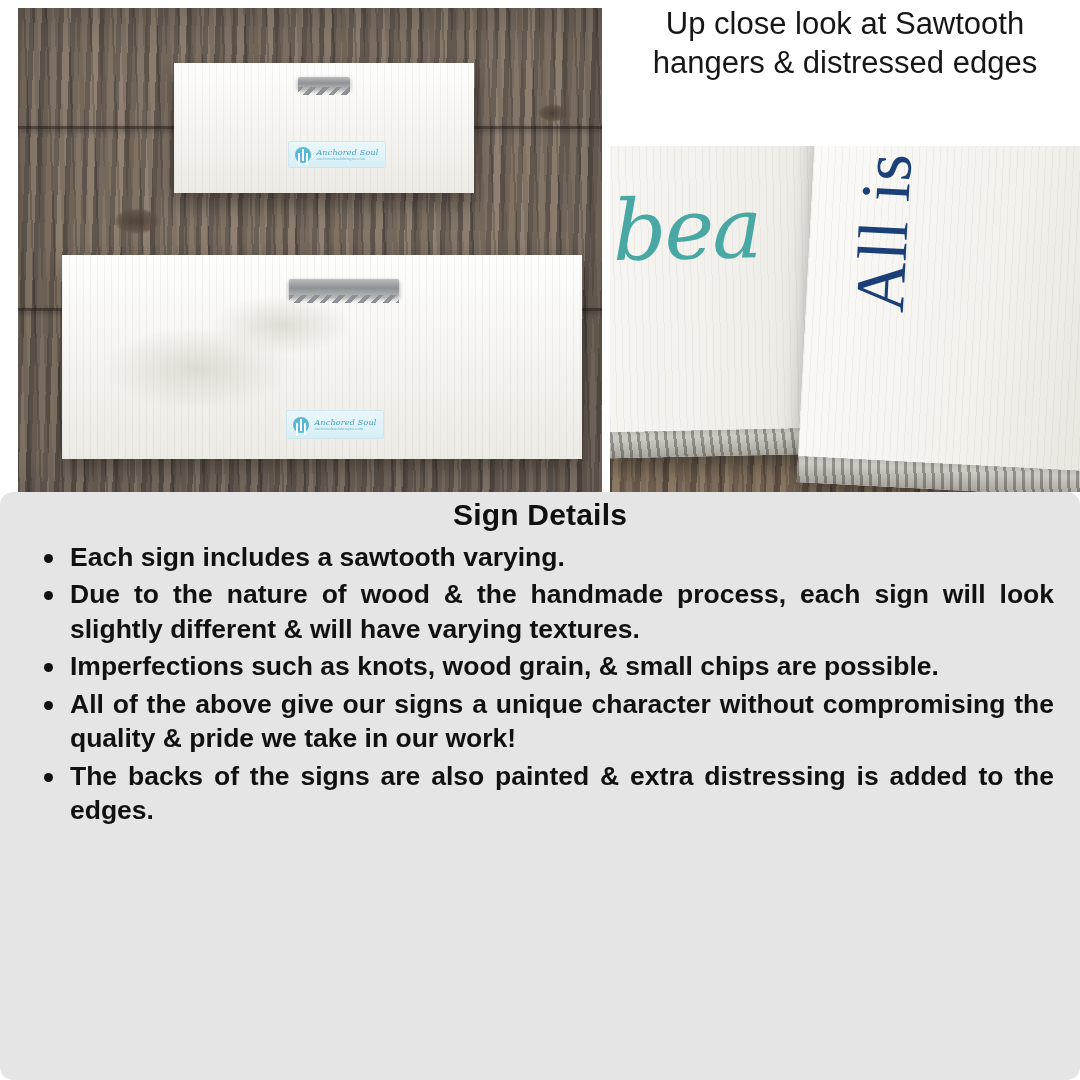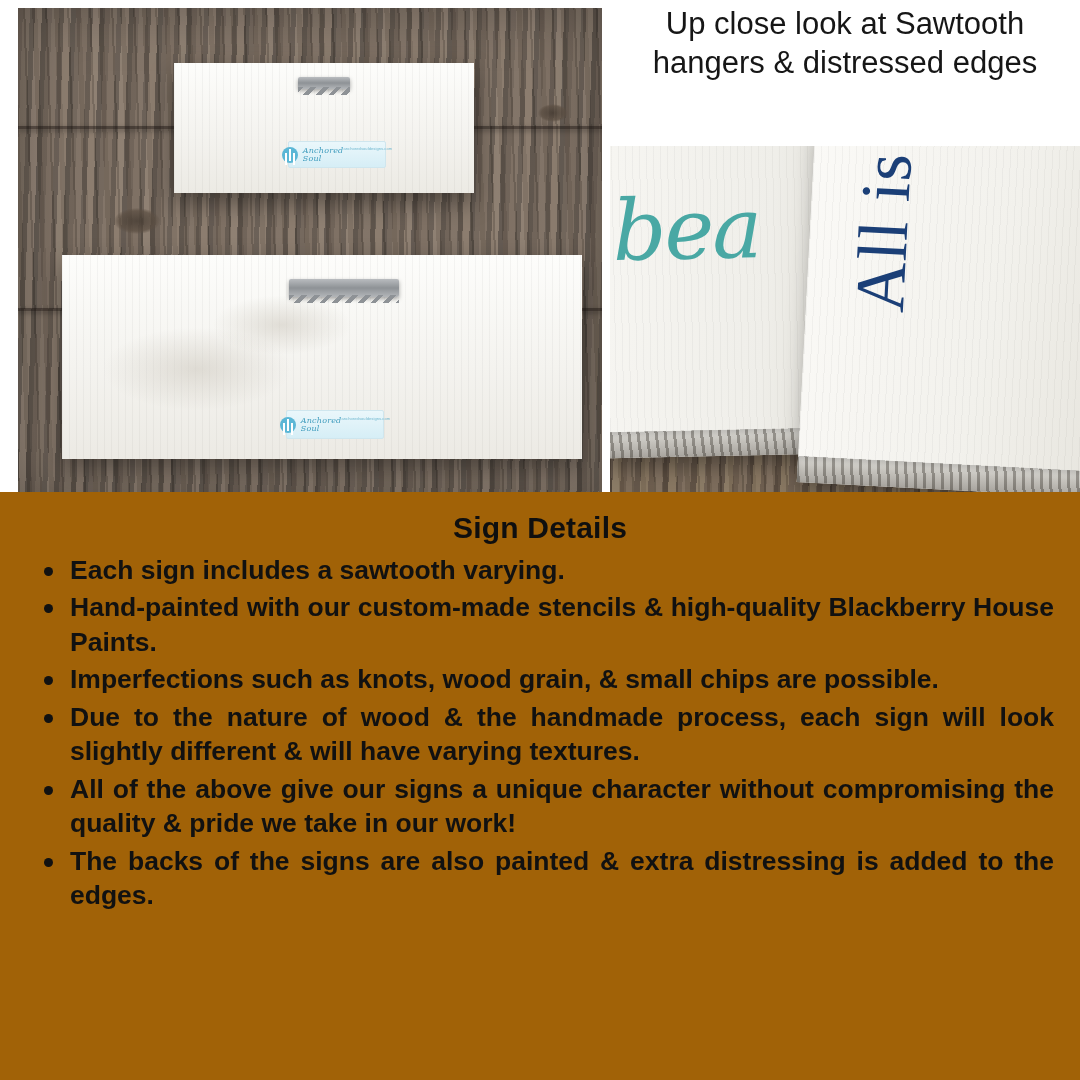--- a/index.html
+++ b/index.html
@@ -132,21 +132,21 @@
     position: relative;
   }
   .brand-mark::after {
     content: "";
     position: absolute;
     left: 7px; top: 2px;
     width: 2px; height: 12px;
     background: #fff;
     box-shadow: -4px 4px 0 0 #fff, 4px 4px 0 0 #fff;
   }
-  .brand-text { display: flex; flex-direction: row; line-height: 1; }
+  .brand-text { display: flex; flex-direction: column; line-height: 1; }
   .brand-name {
     font-family: "DejaVu Serif", serif;
     font-size: 8px;
     color: #3f9cbd;
     font-style: italic;
     letter-spacing: 0.2px;
   }
   .brand-url {
     font-size: 4px;
     color: #6fb7cf;
@@ -247,23 +247,24 @@
     letter-spacing: 1px;
   }
 
   
   .details {
     position: absolute;
     left: 0;
     top: 492px;
     width: 1080px;
     height: 588px;
-    background: #a16207;
-    padding: 13px 16px;
+    background: #e5e5e5;
+    padding: 0 16px;
     box-sizing: border-box;
+    border-radius: 13px;
   }
   .details-title {
     text-align: center;
     font-size: 30px;
     font-weight: bold;
     color: #0f0f0f;
     margin: 6px 0 8px 0;
     letter-spacing: 0.2px;
   }
   ul.details-list {
@@ -357,21 +358,20 @@
           <div class="edge-distress"></div>
         </div>
       </div>
     </div>
   </div>
 
   <div class="details">
     <div class="details-title">Sign Details</div>
     <ul class="details-list">
       <li class="no-justify">Each sign includes a sawtooth varying.</li>
-      <li>Hand-painted with our custom-made stencils &amp; high-quality Blackberry House Paints.</li>
+      <li>Due to the nature of wood &amp; the handmade process, each sign will look slightly different &amp; will have varying textures.</li>
       <li>Imperfections such as knots, wood grain, &amp; small chips are possible.</li>
-      <li>Due to the nature of wood &amp; the handmade process, each sign will look slightly different &amp; will have varying textures.</li>
       <li>All of the above give our signs a unique character without compromising the quality &amp; pride we take in our work!</li>
       <li>The backs of the signs are also painted &amp; extra distressing is added to the edges.</li>
     </ul>
   </div>
 
 </div>
 
 </body></html>

